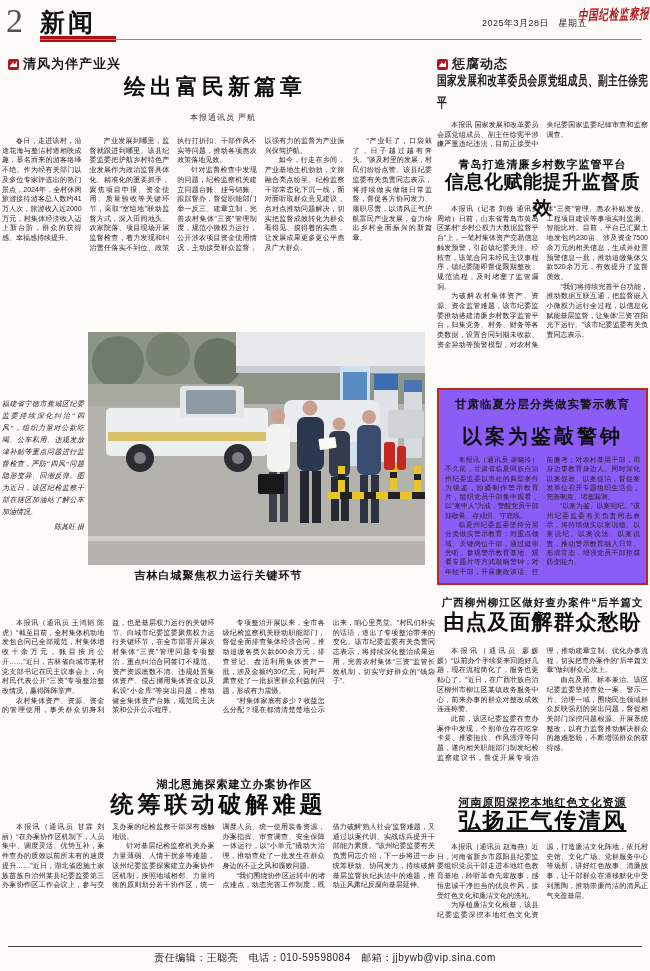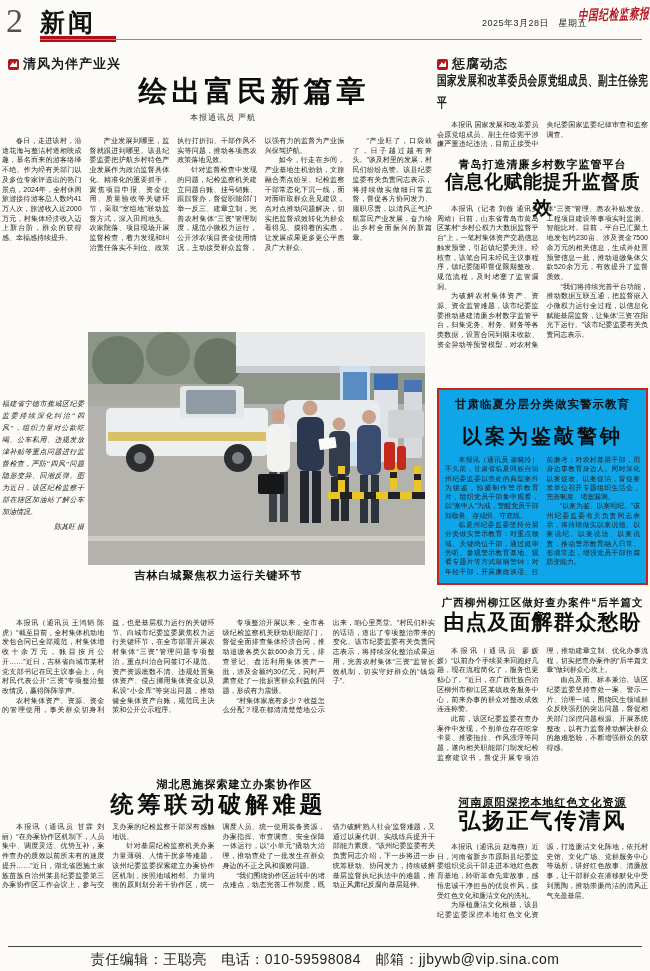--- a/index.html
+++ b/index.html
@@ -14,21 +14,21 @@
   .date{left:482px;top:17px;font-size:9px;color:#2a2a2a;letter-spacing:0.5px;}
   .masthead{left:578px;top:7px;width:100px;font-family:"Liberation Serif",serif;
             font-size:14px;font-weight:bold;font-style:italic;color:#b5151c;
             transform:scaleX(0.68) rotate(-1deg);transform-origin:0 0;white-space:nowrap;letter-spacing:1px;}
   
   .kicker-row{display:flex;align-items:center;gap:4px;font-weight:bold;}
   .kicker-ico{width:11px;height:11px;flex:0 0 11px;}
   .kicker-lg{font-size:13px;letter-spacing:1px;}
   .kicker-ctr{font-size:11px;font-weight:bold;text-align:center;letter-spacing:1px;color:#111;}
   .hl{font-family:"Liberation Serif",serif;font-weight:bold;color:#0d0d0d;}
-  .hl-main{left:0;top:72px;width:430px;text-align:center;font-size:29px;letter-spacing:4px;margin-left:39px;}
+  .hl-main{left:0;top:72px;width:430px;text-align:center;font-size:22px;letter-spacing:4px;}
   .byline{left:8px;top:112px;width:430px;text-align:center;font-size:8px;color:#333;letter-spacing:1px;}
   .squeeze-wrap{overflow:hidden;}
   .squeeze{width:293px;transform:scaleX(0.72);transform-origin:0 0;
            font-family:"Liberation Serif",serif;font-weight:bold;font-size:13.5px;line-height:22px;
            text-align:justify;}
   .squeeze div{text-align:justify;text-align-last:justify;}
   
   .body-txt{font-size:7px;line-height:9.7px;text-align:justify;color:#232323;
             column-gap:8px;overflow:hidden;}
   .body-txt p{margin:0;text-indent:2em;}
@@ -36,24 +36,24 @@
   .c4{column-count:4;}
   .c2{column-count:2;}
   .small-body{font-size:6.8px;line-height:9.3px;}
   
   .photo{left:88px;top:332px;width:337px;height:233px;display:block;}
   .caption{left:2px;top:398px;width:82px;font-family:"Liberation Serif",serif;font-style:italic;
            font-size:7px;line-height:12px;text-align:justify;color:#222;}
   .credit{text-align:right;font-style:italic;font-size:7px;margin-top:3px;}
   
   .redbox{left:437px;top:388px;width:211px;height:197px;border:2.5px solid #c3261c;
-          box-sizing:border-box;background:#0ea5e9;padding:5px 6px;}
+          box-sizing:border-box;background:#8b5cf6;padding:5px 6px;}
   
   .foot-rule{left:8px;top:946px;width:634px;height:1px;background:#444;}
-  .footer{left:0;top:951px;width:650px;text-align:center;font-size:14px;color:#222;letter-spacing:0.5px;}
+  .footer{left:0;top:951px;width:650px;text-align:center;font-size:10px;color:#222;letter-spacing:0.5px;}
 </style>
 </head>
 <body>
 
 <div id="page">
 
   <div class="abs pagenum">2</div>
   <div class="abs section">新闻</div>
   <div class="abs head-redbar"></div>
   <div class="abs head-rule"></div>
@@ -200,21 +200,21 @@
 
   <div class="abs kicker-ctr" style="left:437px;top:596px;width:211px;font-size:10.5px;">广西柳州柳江区做好查办案件“后半篇文章”</div>
   <div class="abs hl" style="left:437px;top:608px;width:211px;text-align:center;font-size:21px;letter-spacing:1px;">由点及面解群众愁盼</div>
   <div class="abs body-txt c2" style="left:437px;top:646px;width:211px;height:142px;">
     <p>本报讯（通讯员 廖媛媛）“以前办个手续要来回跑好几趟，现在流程简化了，服务也更贴心了。”近日，在广西壮族自治区柳州市柳江区某镇政务服务中心，前来办事的群众对整改成效连连称赞。</p>
     <p>此前，该区纪委监委在查办案件中发现，个别单位存在吃拿卡要、推诿拖拉、作风漂浮等问题，遂向相关职能部门制发纪检监察建议书，督促开展专项治理，推动建章立制、优化办事流程，切实把查办案件的“后半篇文章”做到群众心坎上。</p>
     <p>由点及面、标本兼治。该区纪委监委坚持查处一案、警示一片、治理一域，围绕民生领域群众反映强烈的突出问题，督促相关部门深挖问题根源、开展系统整改，以有力监督推动解决群众的急难愁盼，不断增强群众的获得感。</p>
   </div>
 
   <div class="abs kicker-ctr" style="left:437px;top:795px;width:211px;text-decoration:underline;">河南原阳深挖本地红色文化资源</div>
-  <div class="abs hl" style="left:437px;top:806px;width:211px;text-align:center;font-size:22px;letter-spacing:2px;">弘扬正气传清风</div>
+  <div class="abs hl" style="left:437px;top:806px;width:211px;text-align:center;font-size:22px;letter-spacing:2px;text-decoration:underline;">弘扬正气传清风</div>
   <div class="abs body-txt c2" style="left:437px;top:842px;width:211px;height:96px;">
     <p>本报讯（通讯员 赵海燕）近日，河南省新乡市原阳县纪委监委组织党员干部走进本地红色教育基地，聆听革命先辈故事，感悟忠诚干净担当的优良作风，接受红色文化和廉洁文化的洗礼。</p>
     <p>为厚植廉洁文化根基，该县纪委监委深挖本地红色文化资源，打造廉洁文化阵地，依托村史馆、文化广场、党群服务中心等场所，讲好红色故事、清廉故事，让干部群众在潜移默化中受到熏陶，推动崇廉尚洁的清风正气充盈基层。</p>
   </div>
 
   <div class="abs foot-rule"></div>
   <div class="abs footer">责任编辑：王聪亮　电话：010-59598084　邮箱：jjbywb@vip.sina.com</div>
 
 </div>
 

